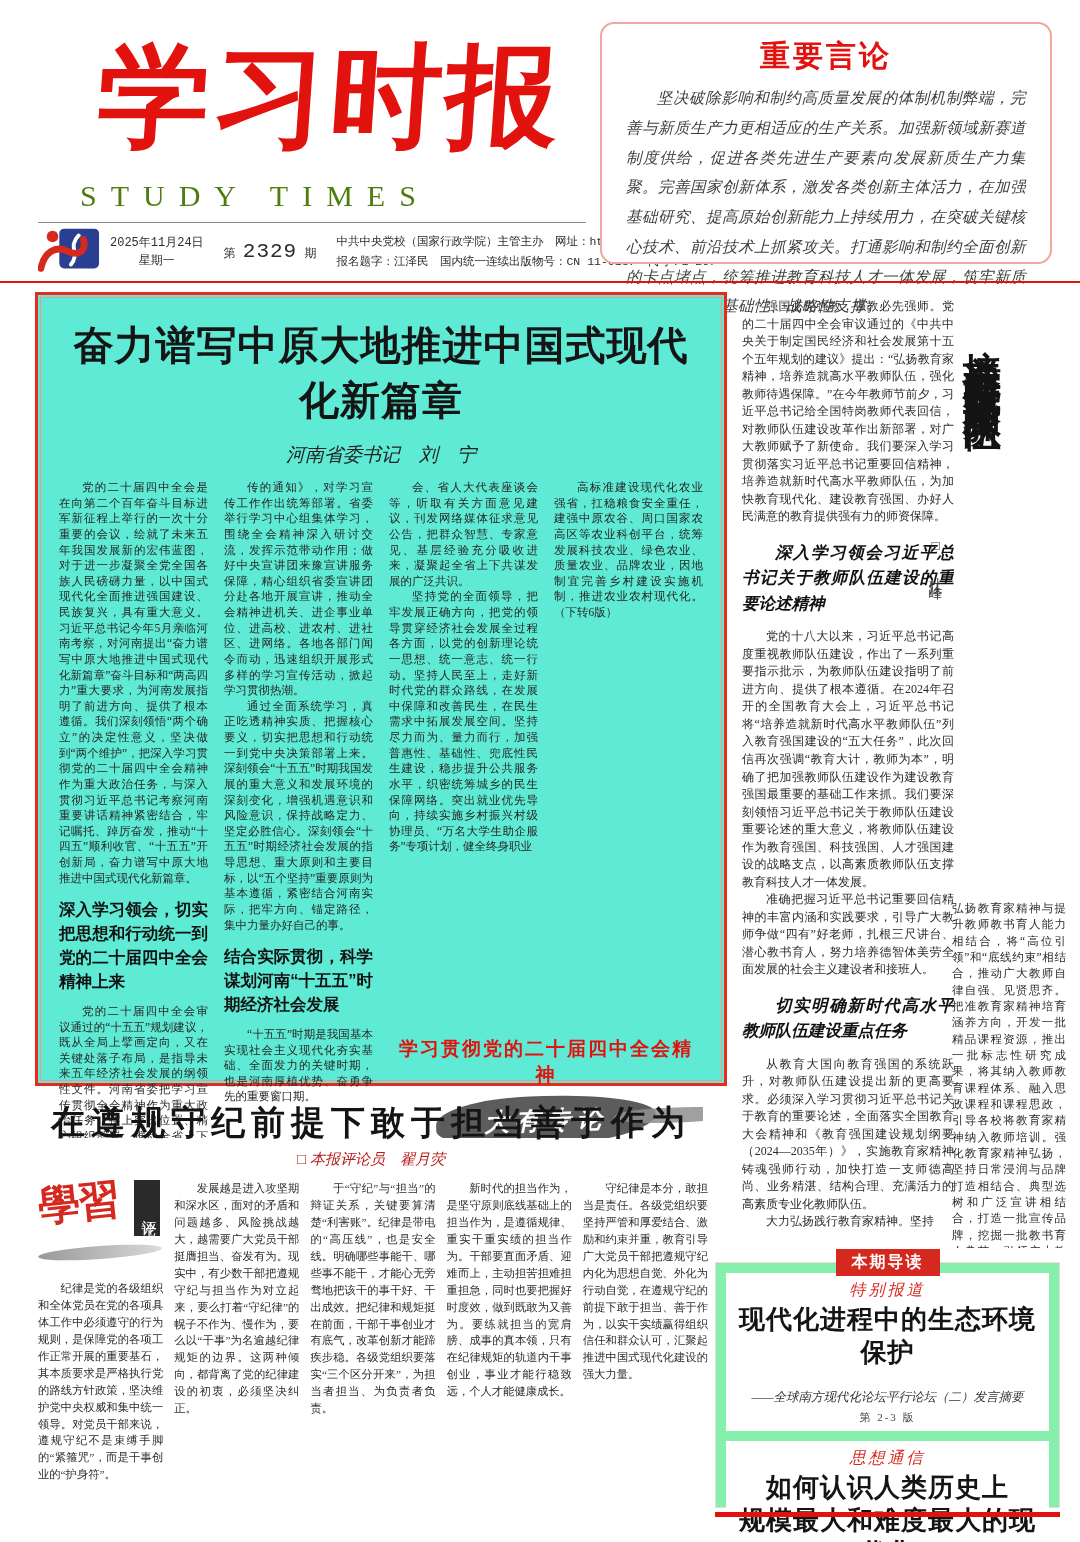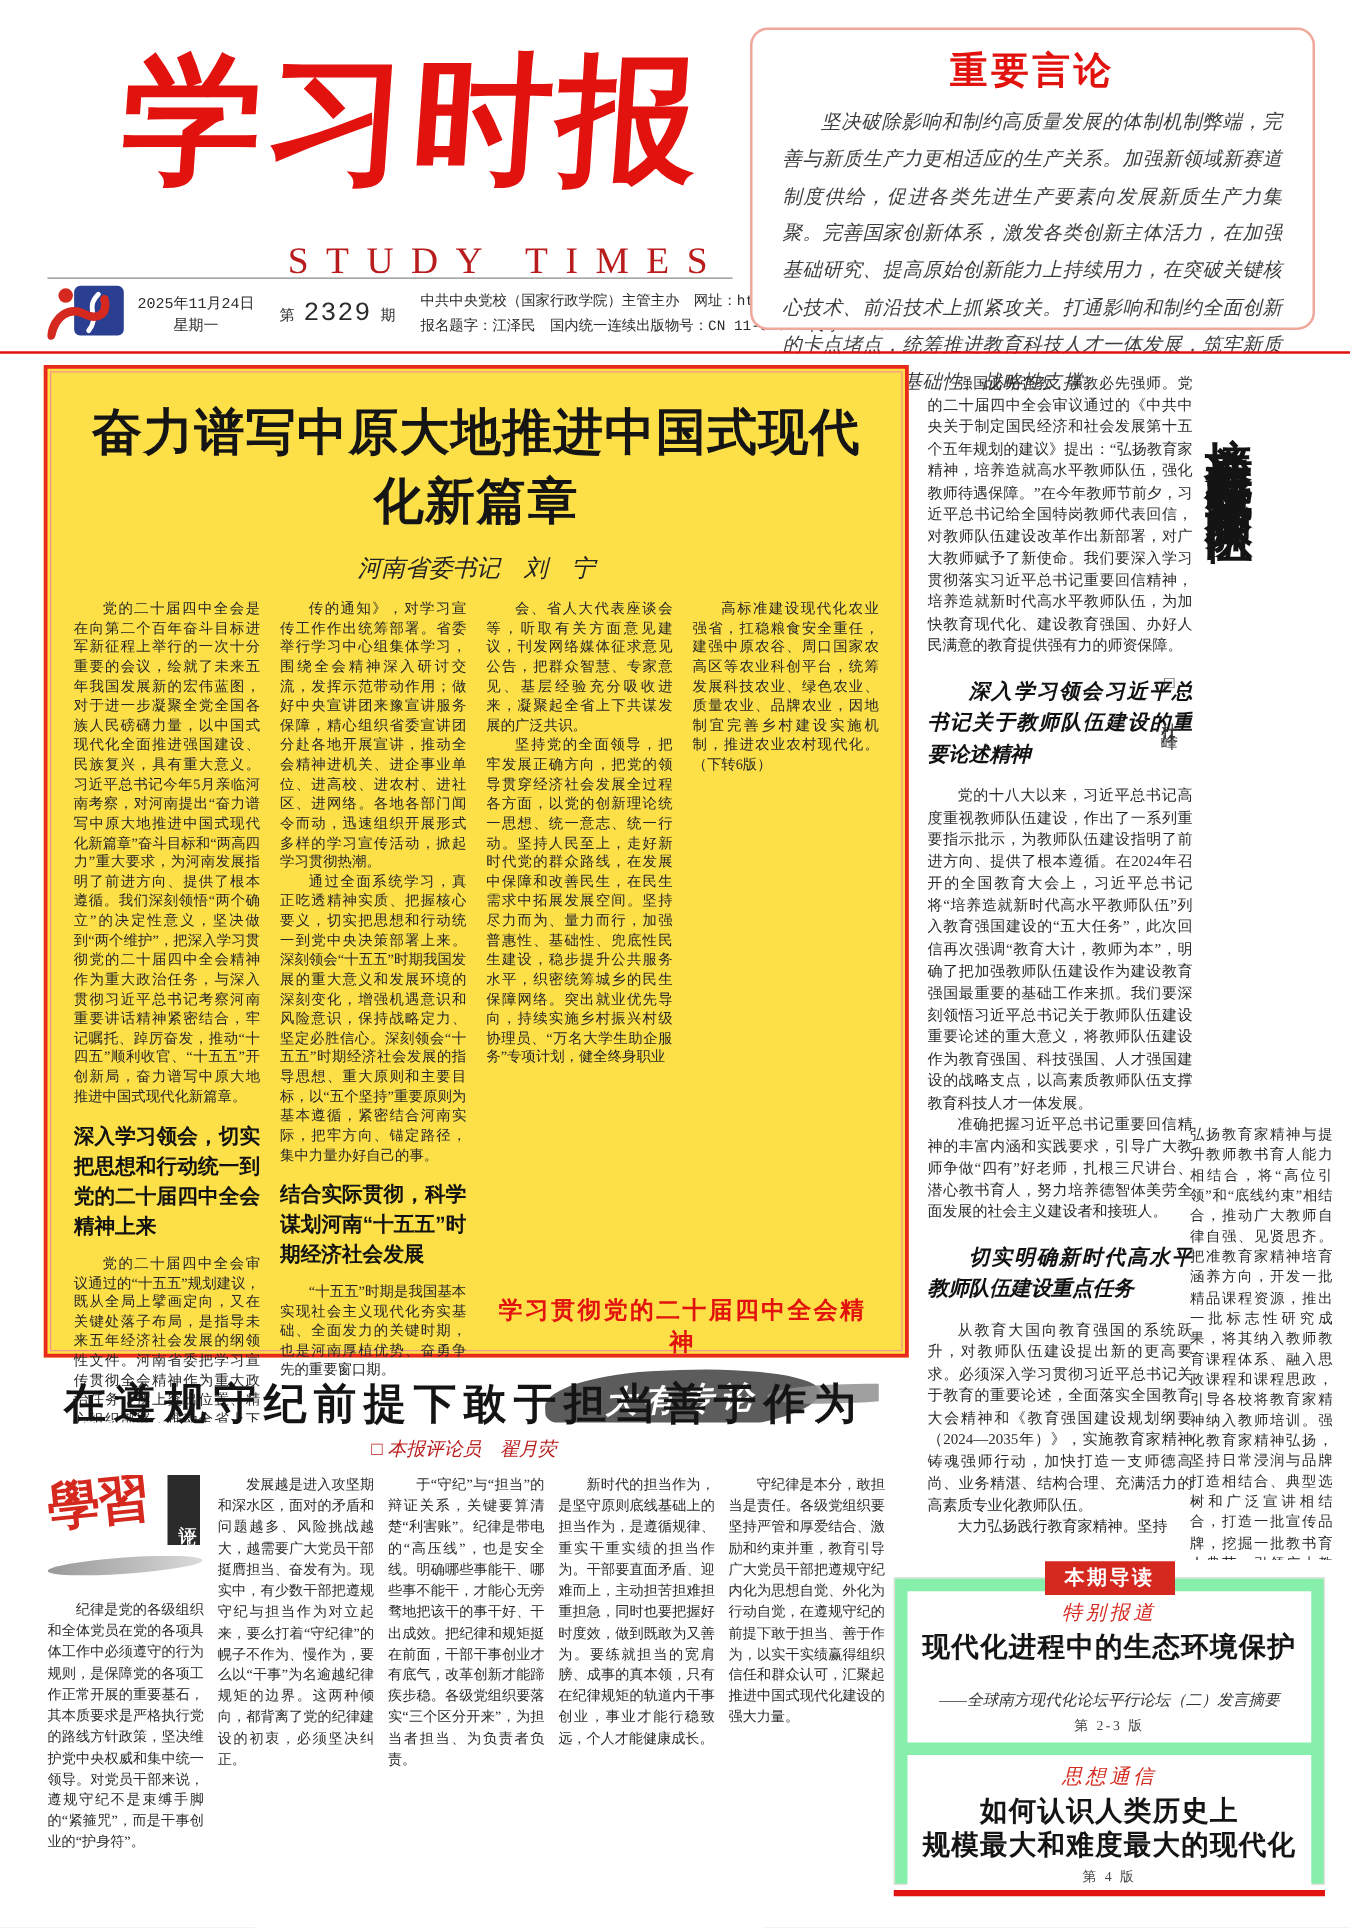--- a/index.html
+++ b/index.html
@@ -6,36 +6,36 @@
   #page{position:relative;width:1080px;height:1542px;margin:0 auto;background:#ffffff;
         font-family:"Liberation Serif","DejaVu Serif",serif;color:#2b2b2b;overflow:hidden;}
   .abs{position:absolute;}
   .hei{font-family:"Liberation Sans","DejaVu Sans",sans-serif;}
   .kai{font-style:italic;}
   .just{text-align:justify;text-justify:inter-ideograph;}
   .indent p{text-indent:2em;margin:0;}
   
   .m-title{left:80px;top:22px;width:500px;text-align:center;font-size:112px;line-height:1.35;
            font-weight:900;color:#e2120e;letter-spacing:4px;transform:skewX(-4deg);}
-  .m-en{left:80px;top:192px;width:500px;text-align:right;font-size:30px;color:#b91c1c;
+  .m-en{left:80px;top:179px;width:500px;text-align:left;font-size:30px;color:#4d7c0f;
         letter-spacing:14px;}
   .m-rule{left:38px;top:222px;width:548px;height:1px;background:#8a8a8a;}
   .info{left:38px;top:227px;width:560px;height:50px;display:flex;align-items:center;gap:10px;font-family:Liberation Mono, monospace;}
   .info .blk{font-size:12px;line-height:1.5;text-align:center;white-space:nowrap;}
   .vdiv{width:1px;height:36px;background:#999;}
   .issue-no{font-size:21px;letter-spacing:1px;}
   .pub{font-size:11.5px;line-height:1.7;text-align:left;white-space:nowrap;}
   
   .qbox{left:600px;top:22px;width:452px;height:242px;border:2px solid #f0a79c;border-radius:14px;
         padding:8px 24px 0 24px;box-sizing:border-box;background:#fff;}
   .qtitle{text-align:center;color:#e2120e;font-size:30px;font-weight:700;letter-spacing:3px;margin:4px 0 6px;}
   .qbody{font-size:15.5px;line-height:1.92;color:#3d3d3d;text-indent:2em;letter-spacing:.5px;}
   .redline{left:0;top:281px;width:1080px;height:2px;background:#e2120e;}
   
-  .lead{left:35px;top:292px;width:692px;height:794px;border:3px solid #e8291c;box-sizing:border-box;background:#fde047;}
+  .lead{left:35px;top:292px;width:692px;height:794px;border:3px solid #e8291c;box-sizing:border-box;background:#5eead4;}
   .lead-inner{position:absolute;inset:2px;border:1px solid #f2958a;padding:12px 18px 10px;box-sizing:border-box;}
   .lead-h1{text-align:center;font-size:40px;font-weight:700;color:#151515;letter-spacing:1px;margin:8px 0 2px;}
   .lead-by{text-align:center;font-size:19px;margin:14px 0 12px;color:#222;}
   .lead-cols{display:grid;grid-template-columns:repeat(4,1fr);grid-template-rows:550px 108px;
              column-gap:16px;font-size:11.5px;line-height:1.36;color:#262626;overflow:hidden;}
   .lcol{overflow:hidden;}
   .r2{grid-row:1/3;height:658px;}
   .r1{grid-row:1/2;height:550px;}
   .lsub{font-size:16.5px;font-weight:700;line-height:1.45;margin:12px 0 10px;color:#111;}
   .banner-cell{grid-column:3/5;grid-row:2/3;text-align:center;overflow:visible;}
@@ -66,21 +66,21 @@
           writing-mode:vertical-rl;font-size:15px;letter-spacing:2px;text-align:center;padding-top:4px;box-sizing:border-box;}
   .st2-brush{position:absolute;left:0;top:66px;width:124px;height:13px;background:linear-gradient(90deg,#777,#a9a9a9 60%,#cfcfcf);
           border-radius:50%;transform:rotate(-4deg);opacity:.75;}
   
   .digest{left:715px;top:1262px;width:345px;height:246px;background:#86efac;border:1px solid #eadedd;box-sizing:border-box;}
   .d-tab{position:absolute;left:50%;top:-14px;transform:translateX(-50%);background:#d5281e;color:#fff;
          font-size:16px;font-weight:700;padding:3px 16px;letter-spacing:2px;white-space:nowrap;}
   .d-card{margin:10px 10px 8px;background:#fff;text-align:center;padding:7px 6px 6px;}
   .d-card:first-of-type{margin-top:20px;}
   .d-cat{color:#d5281e;font-size:16px;font-style:italic;letter-spacing:3px;margin-bottom:3px;}
-  .d-title{font-size:22px;font-weight:700;line-height:1.25;color:#141414;letter-spacing:1px;}
+  .d-title{font-size:26px;font-weight:700;line-height:1.25;color:#141414;letter-spacing:1px;}
   .d-sub{font-size:12.5px;font-style:italic;color:#333;margin-top:20px;}
   .d-page{font-size:11px;color:#444;margin-top:4px;letter-spacing:2px;}
   .d-bar{left:715px;top:1512px;width:345px;height:5px;background:#e2120e;}
 </style>
 </head>
 <body>
 
 <div id="page">
 
   <div class="abs m-title">学习时报</div>

